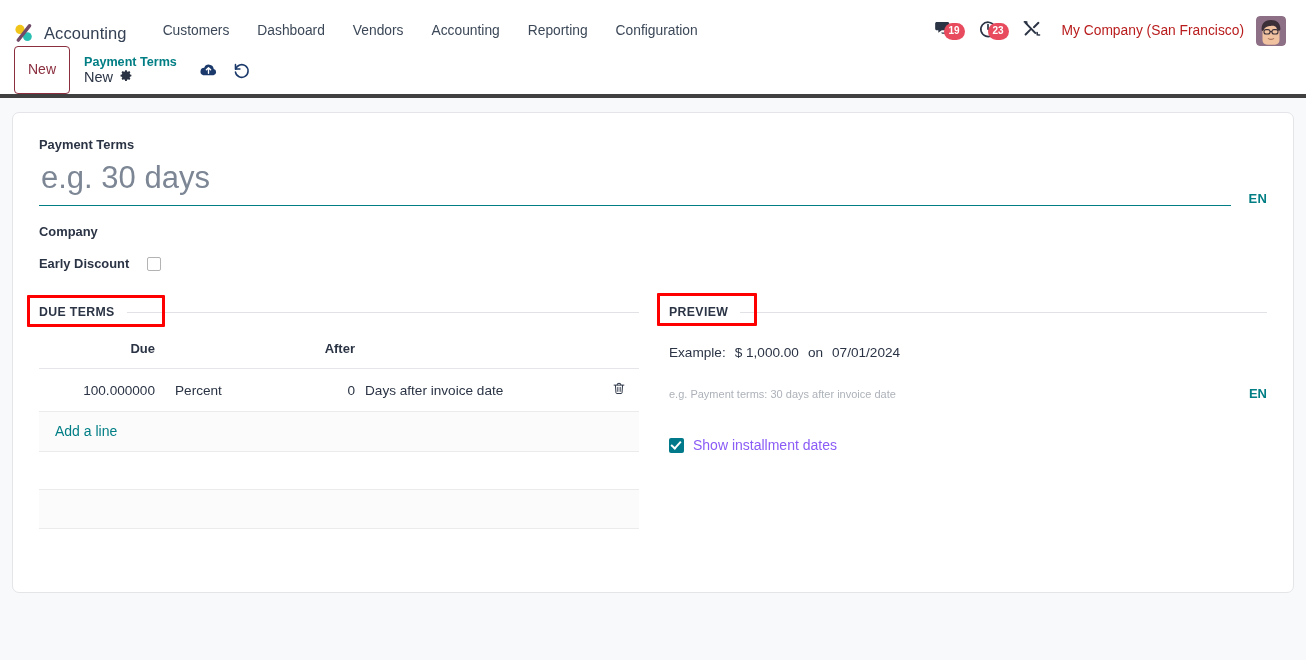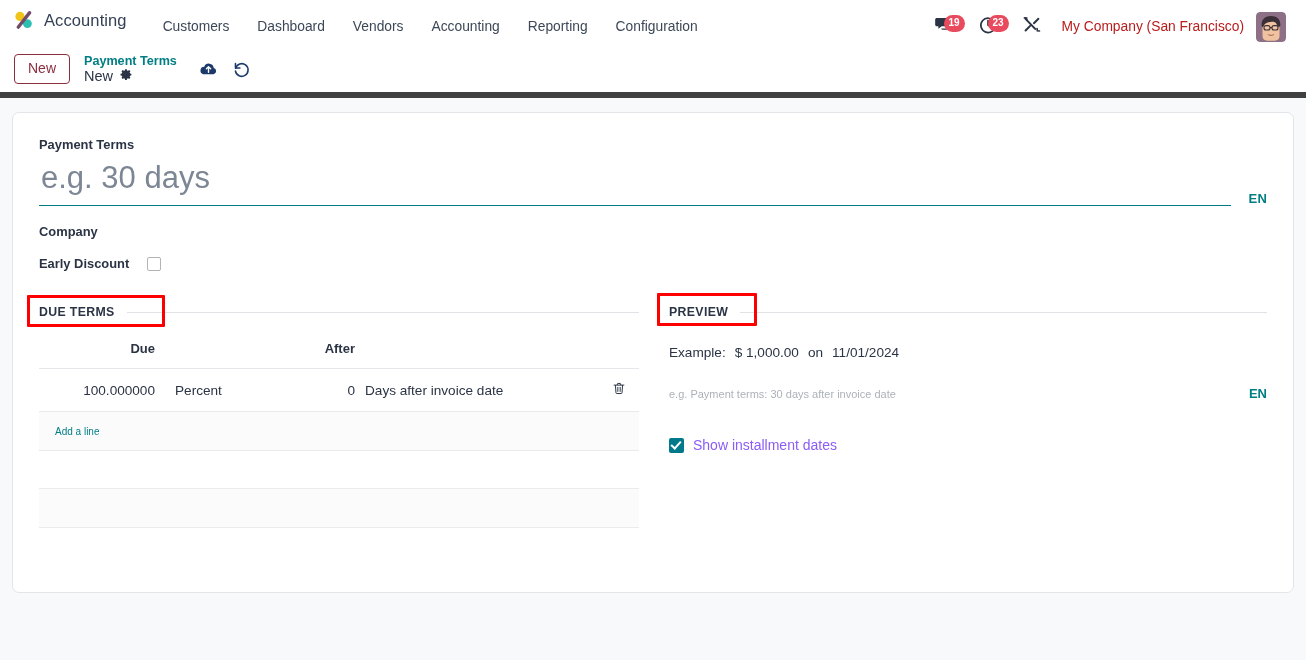--- a/index.html
+++ b/index.html
@@ -17,22 +17,22 @@
     color: #374151;
     font-size: 13px;
     -webkit-font-smoothing: antialiased;
   }
 
   
   .navbar {
     height: 46px;
     background: #ffffff;
     display: flex;
-    align-items: flex-start;
-    padding: 8px 12px 0 12px;
+    align-items: flex-end;
+    padding: 16px 12px 0 12px;
     position: relative;
     border-bottom: 1px solid #ffffff;
   }
 
   .brand {
     display: flex;
     align-items: center;
     gap: 8px;
     margin-right: 22px;
     cursor: pointer;
@@ -113,23 +113,22 @@
     cursor: pointer;
     display: block;
     margin-right: 6px;
   }
 
   
   .control-panel {
     height: 52px;
     background: #ffffff;
     display: flex;
-    align-items: center;
     padding: 0 14px;
-    border-bottom: 6px solid #404040;
+    border-bottom: 4px solid #404040;
   }
 
   .btn-new {
     border: 1px solid #8b2f3f;
     color: #8b2f3f;
     background: #ffffff;
     border-radius: 4px;
     font-size: 14px;
     padding: 5px 13px 6px 13px;
     cursor: pointer;
@@ -318,21 +317,21 @@
 
   .trash-btn { cursor: pointer; display: inline-block; vertical-align: middle; }
 
   tr.addline-row td {
     background: #fbfbfc;
     padding: 11px 0 12px 16px;
     border-bottom: 1px solid #e9ebed;
   }
   .addline-link {
     color: #017e84;
-    font-size: 10px;
+    font-size: 14px;
     cursor: pointer;
   }
 
   tr.blank-row td {
     background: #ffffff;
     height: 38px;
     padding: 0;
     border-bottom: 1px solid #e9ebed;
   }
   tr.footer-row td {
@@ -588,21 +587,21 @@
         <div class="sec-head">
           <span class="sec-title">PREVIEW</span>
           <span class="sec-rule"></span>
           <span class="hl-box hl-preview"></span>
         </div>
 
         <div class="preview-example">
           <span>Example:</span>
           <span>$ 1,000.00</span>
           <span>on</span>
-          <span>11/01/2024</span>
+          <span>07/01/2024</span>
         </div>
 
         <div class="preview-note-row">
           <span class="preview-note">e.g. Payment terms: 30 days after invoice date</span>
           <span class="preview-lang">EN</span>
         </div>
 
         <div class="installment-row">
           <span class="cb-checked"></span>
           <span class="installment-label">Show installment dates</span>

